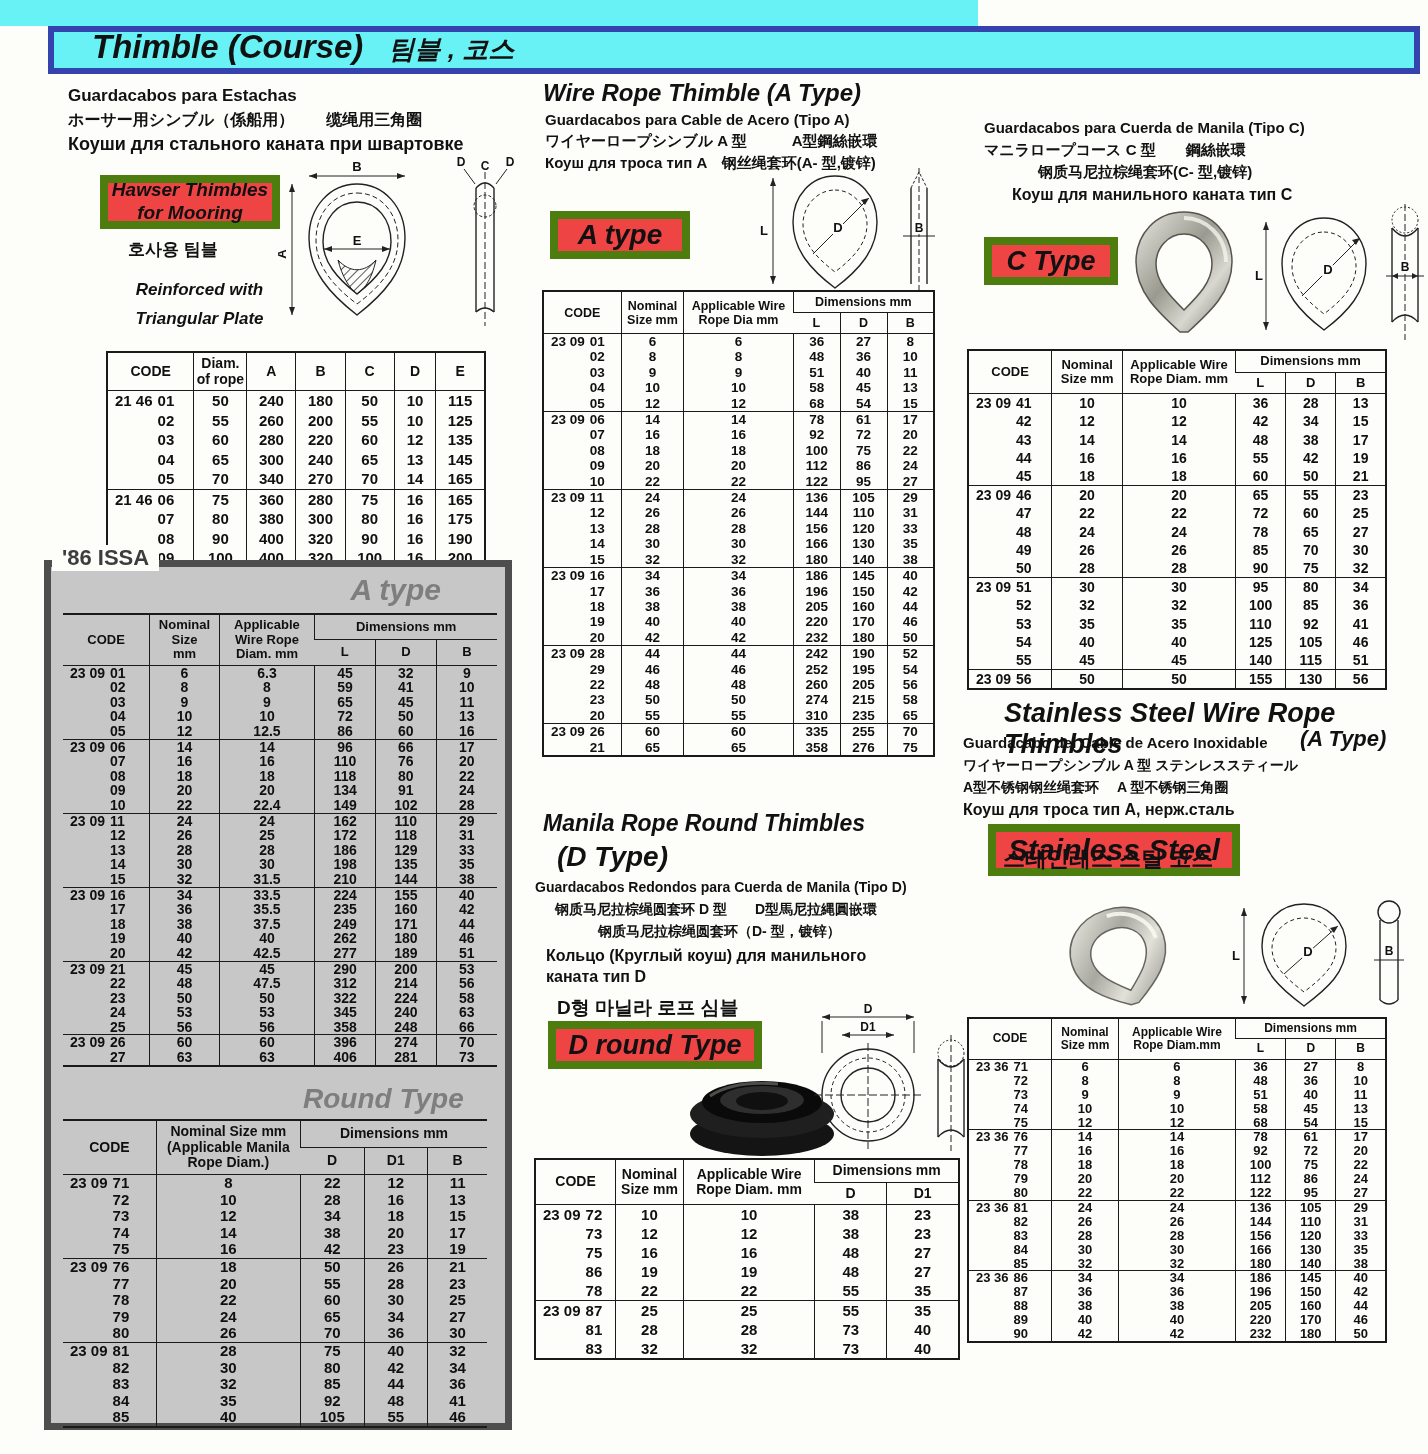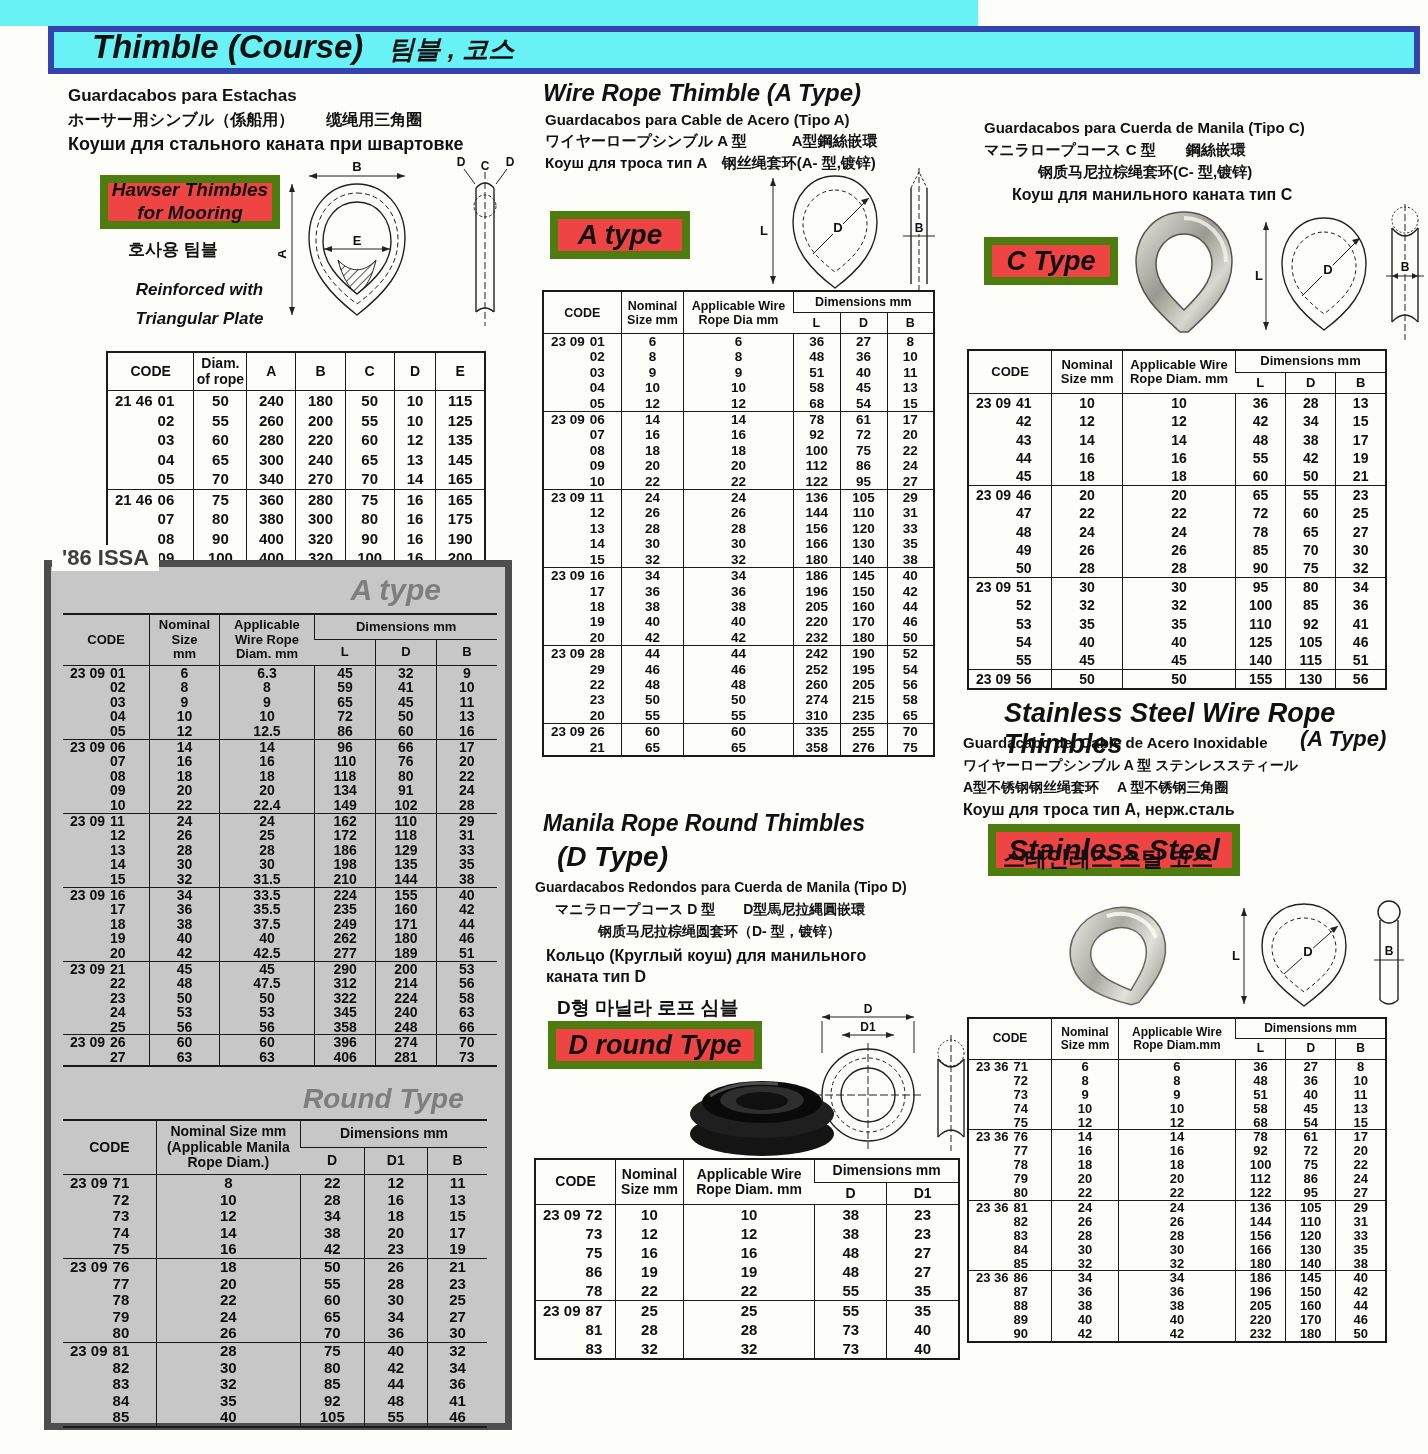--- a/index.html
+++ b/index.html
@@ -874,21 +874,21 @@
             <td>276</td>
             <td>75</td>
           </tr>
         </tbody>
       </table>
     </div>
 
   <div class="abs it" style="left:543px;top:810px;font-size:23px;">Manila Rope Round Thimbles</div>
   <div class="abs it" style="left:557px;top:841px;font-size:28px;">(D Type)</div>
   <div class="abs b6" style="left:535px;top:879px;font-size:14px;">Guardacabos Redondos para Cuerda de Manila (Tipo D)</div>
-  <div class="abs b6" style="left:555px;top:901px;font-size:14px;">マニラロープコース D 型　　D型馬尼拉縄圓嵌環</div>
+  <div class="abs b6" style="left:555px;top:901px;font-size:14px;">钢质马尼拉棕绳圆套环 D 型　　D型馬尼拉縄圓嵌環</div>
   <div class="abs b6" style="left:598px;top:923px;font-size:14px;">钢质马尼拉棕绳圆套环（D- 型，镀锌）</div>
   <div class="abs b6 ml" style="left:546px;top:946px;font-size:16px;line-height:1.3;">Кольцо (Круглый коуш) для манильного
 каната тип D</div>
   <div class="abs" style="left:557px;top:995px;font-size:19px;font-weight:bold;">D형  마닐라  로프  심블</div>
   <div class="abs greenbox" style="left:548px;top:1021px;width:214px;height:48px;font-size:27px;">D round Type</div>
 
   <svg class="abs" style="left:682px;top:1058px;" width="160" height="102" viewBox="0 0 160 102">
     <ellipse cx="80" cy="76" rx="72" ry="22" fill="#141414"></ellipse>
     <ellipse cx="80" cy="56" rx="72" ry="24" fill="#1f1f1f"></ellipse>
     <ellipse cx="80" cy="44" rx="60" ry="21" fill="#0a0a0a"></ellipse>

